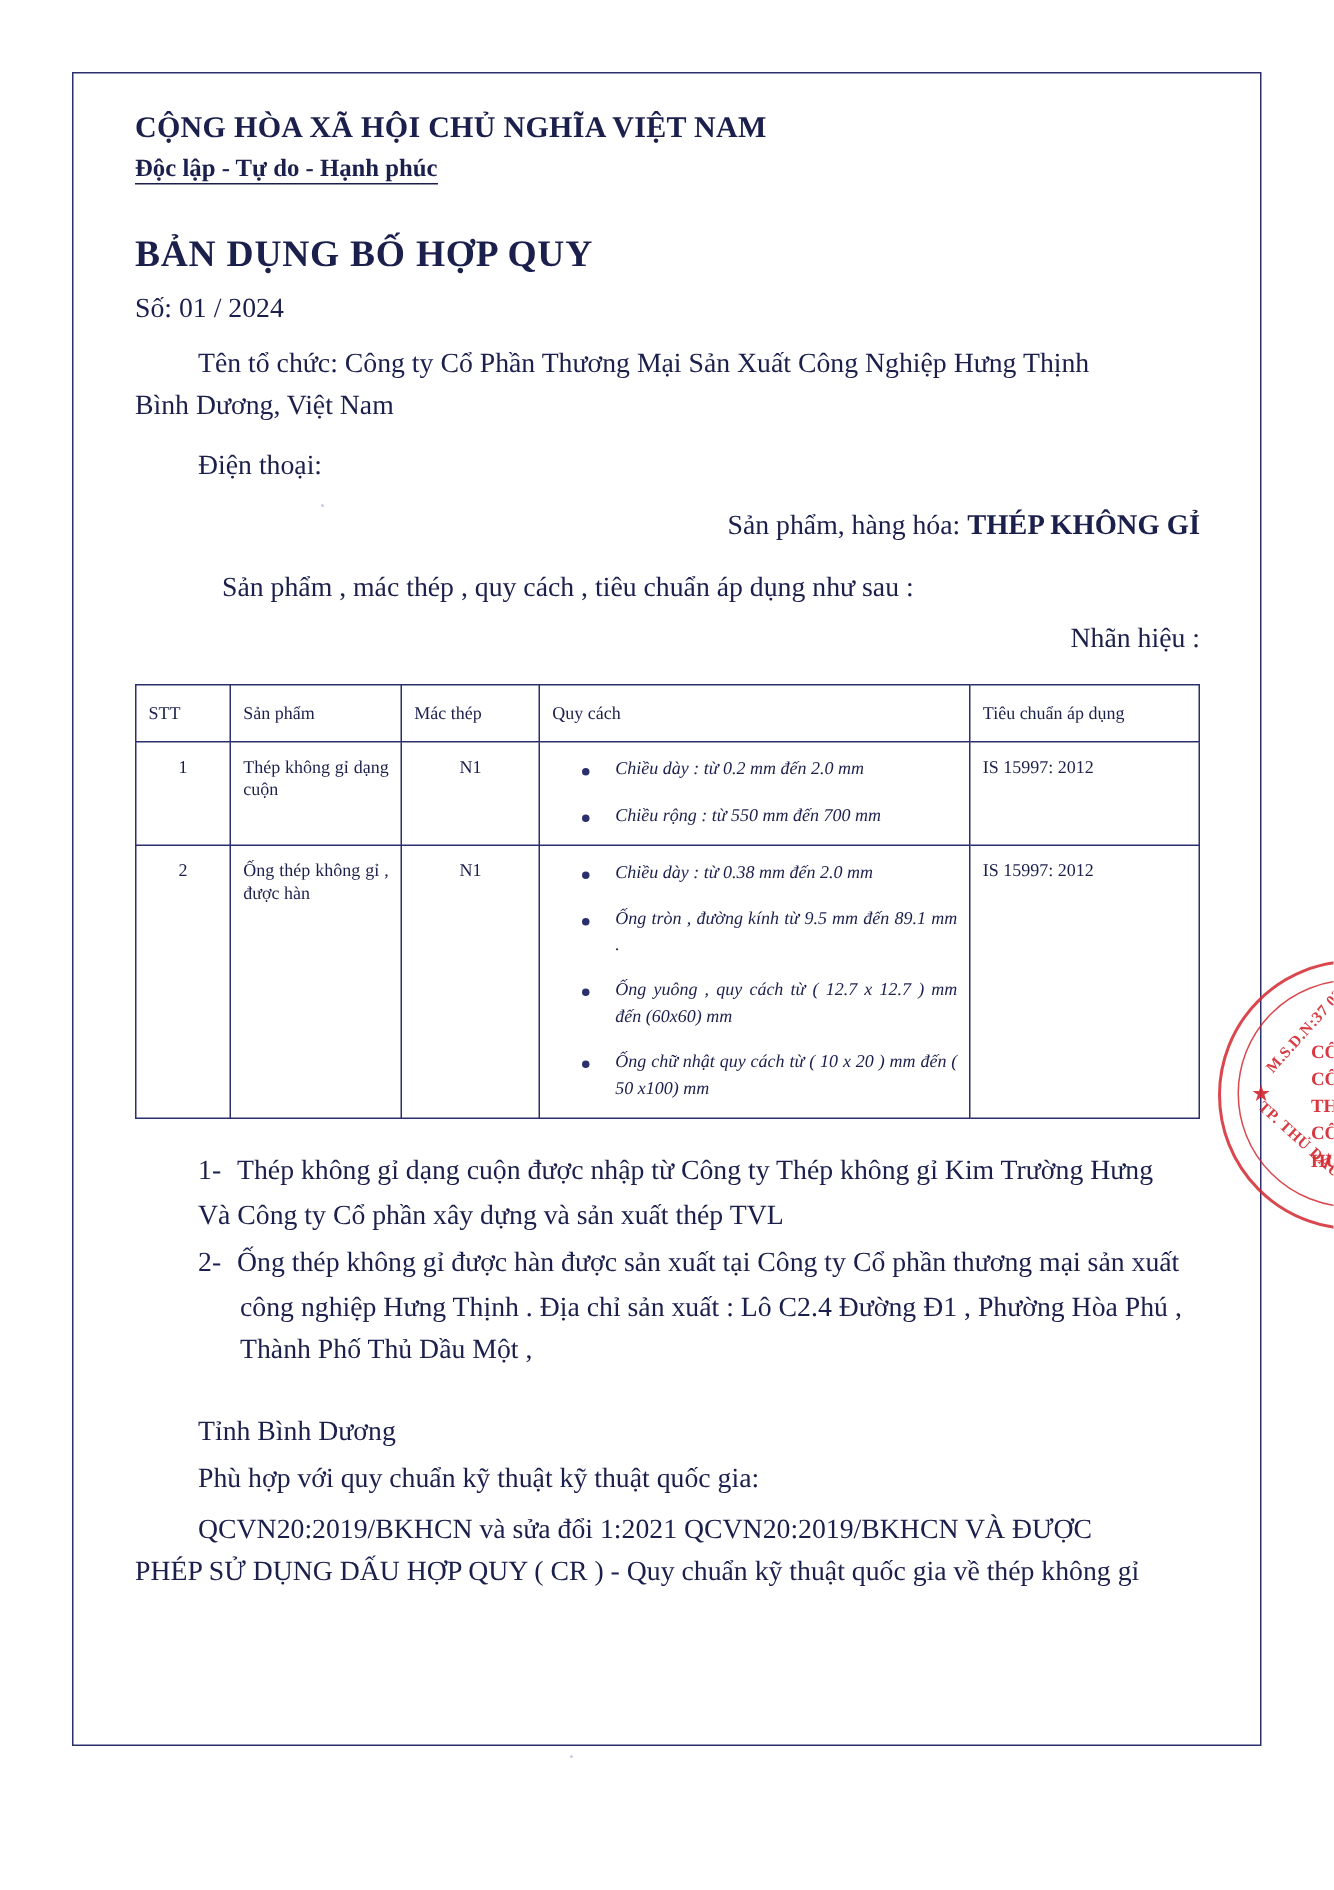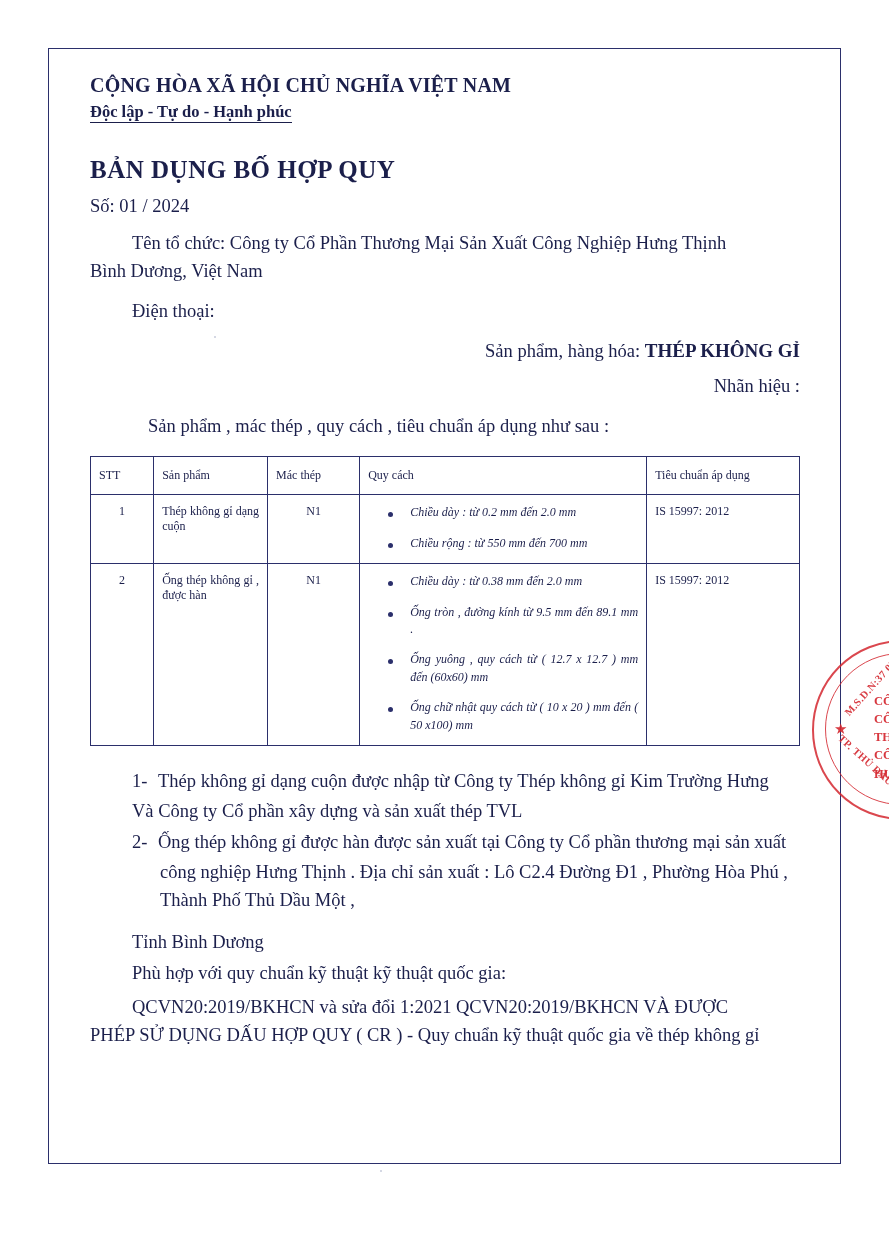--- a/index.html
+++ b/index.html
@@ -216,22 +216,22 @@
   <div class="center doc-number">Số: 01 / 2024</div>
 
   <div class="body-line indent-1">Tên tổ chức: Công ty Cổ Phần Thương Mại Sản Xuất Công Nghiệp Hưng Thịnh</div>
   <div class="body-line" style="margin-top:0;">Bình Dương, Việt Nam</div>
   <div class="body-line indent-1">Điện thoại:</div>
 
   <div class="body-line indent-2">
     <span>Sản phẩm, hàng hóa:</span>
     <span class="prod-name">THÉP KHÔNG GỈ</span>
   </div>
+  <div class="body-line indent-3">Sản phẩm , mác thép , quy cách , tiêu chuẩn áp dụng như sau :</div>
   <div class="body-line indent-2" style="margin-top:6px;">Nhãn hiệu :</div>
-  <div class="body-line indent-3">Sản phẩm , mác thép , quy cách , tiêu chuẩn áp dụng như sau :</div>
 
   <table class="spec">
     <thead>
       <tr>
         <th class="col-stt">STT</th>
         <th class="col-prod">Sản phẩm</th>
         <th class="col-mac">Mác thép</th>
         <th class="col-quy">Quy cách</th>
         <th class="col-std">Tiêu chuẩn áp dụng</th>
       </tr>
@@ -274,21 +274,21 @@
     <div class="note-cont">Và Công ty Cổ phần xây dựng và sản xuất thép TVL</div>
 
     <div class="note-item" style="margin-top:4px;">
       <div class="note-num">2-</div>
       <div class="note-text">Ống thép không gỉ được hàn được sản xuất tại Công ty Cổ phần thương mại sản xuất</div>
     </div>
     <div class="note-cont2">công nghiệp Hưng Thịnh . Địa chỉ sản xuất : Lô C2.4 Đường Đ1 , Phường Hòa Phú ,</div>
     <div class="note-cont2">Thành Phố Thủ Dầu Một ,</div>
   </div>
 
-  <div class="tail-line indent-1" style="margin-top:14px;">Tỉnh Bình Dương</div>
+  <div class="tail-line indent-1" style="margin-top:27px;">Tỉnh Bình Dương</div>
   <div class="tail-line indent-1" style="margin-top:4px;">Phù hợp với quy chuẩn kỹ thuật kỹ thuật quốc gia:</div>
   <div class="tail-block">
     <div class="first">QCVN20:2019/BKHCN và sửa đổi 1:2021  QCVN20:2019/BKHCN VÀ ĐƯỢC</div>
     <div>PHÉP SỬ DỤNG DẤU HỢP QUY ( CR ) -  Quy chuẩn kỹ thuật quốc gia về thép không gỉ</div>
   </div>
 
 </div>
 
 <div class="stamp">
   <div class="ring"></div>

